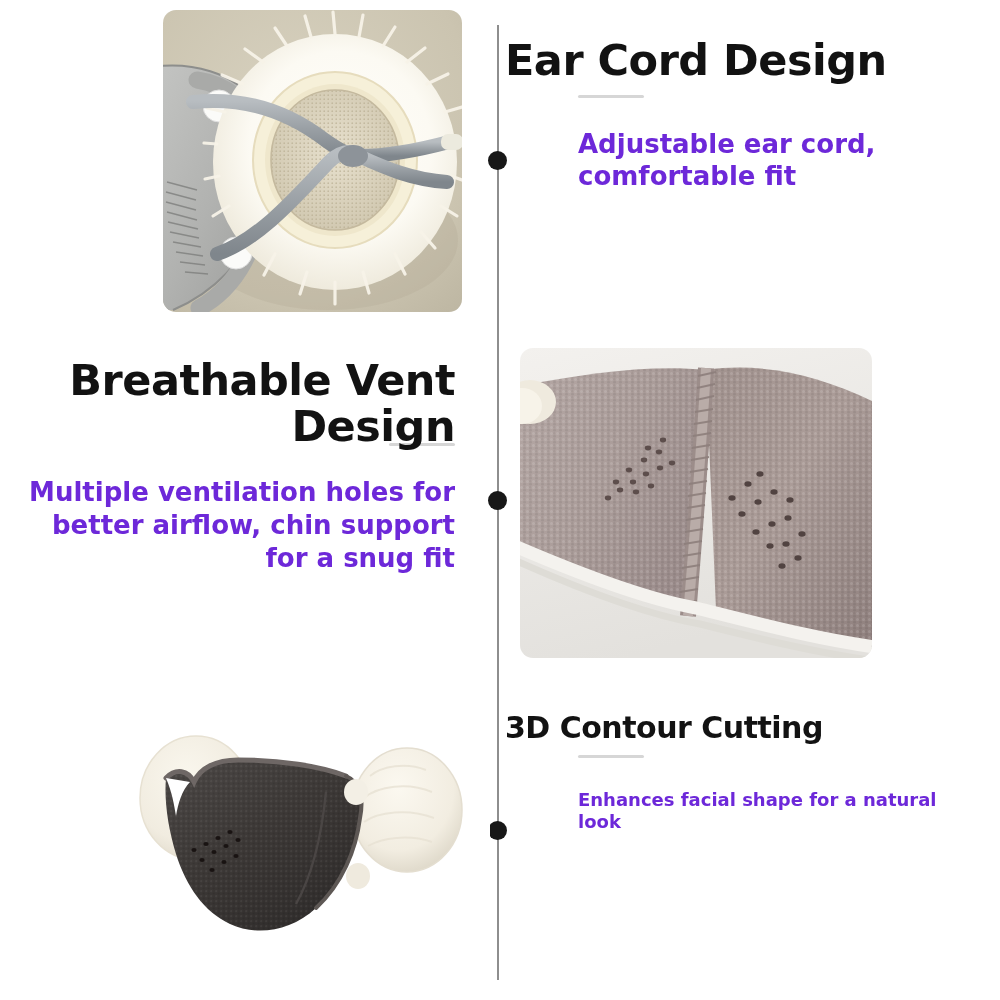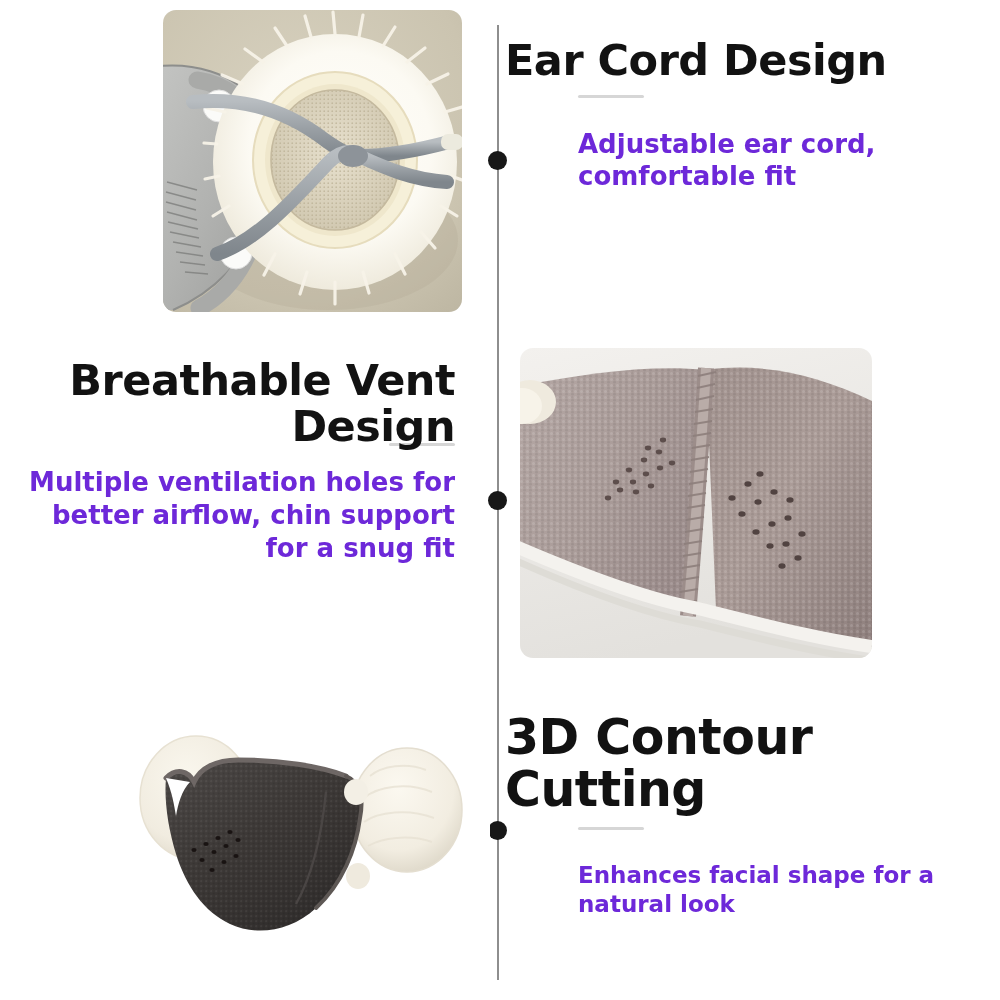--- a/index.html
+++ b/index.html
@@ -40,27 +40,27 @@
   
   #sec1{left:505px;top:38px;width:470px;text-align:left;}
   #sec1 .heading{font-size:43px;}
   #sec1 .rule{width:66px;margin-left:73px;}
   #sec1 .body-text{font-size:26px;margin-top:30px;margin-left:73px;width:330px;}
 
   
   #sec2{left:20px;top:358px;width:435px;text-align:right;}
   #sec2 .heading{font-size:43px;}
   #sec2 .rule{width:66px;margin-left:auto;margin-top:-6px;}
-  #sec2 .body-text{font-size:26px;margin-top:20px;}
+  #sec2 .body-text{font-size:26px;margin-top:30px;}
 
   
   #sec3{left:505px;top:712px;width:470px;text-align:left;}
-  #sec3 .heading{font-size:49px;}
+  #sec3 .heading{font-size:30px;}
   #sec3 .rule{width:66px;margin-left:73px;}
-  #sec3 .body-text{font-size:23px;margin-top:31px;margin-left:73px;width:360px;}
+  #sec3 .body-text{font-size:18px;margin-top:31px;margin-left:73px;width:360px;}
 
   
   .photo{position:absolute;overflow:hidden;}
   .photo svg{display:block;width:100%;height:100%;}
 
   #photo1{left:163px;top:10px;width:299px;height:302px;border-radius:13px;}
   #photo2{left:520px;top:348px;width:352px;height:310px;border-radius:13px;}
   #photo3{left:120px;top:700px;width:370px;height:255px;}
 </style>
 </head>

